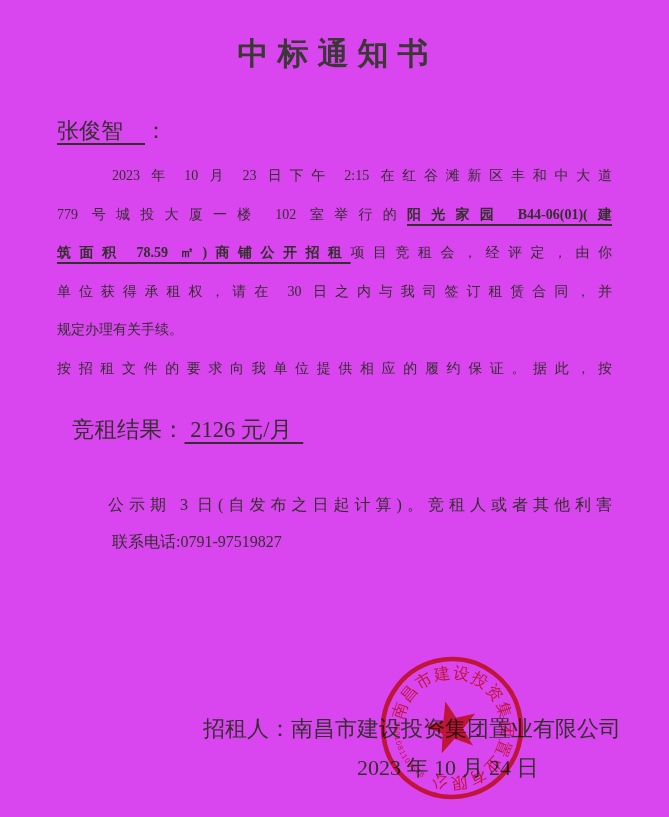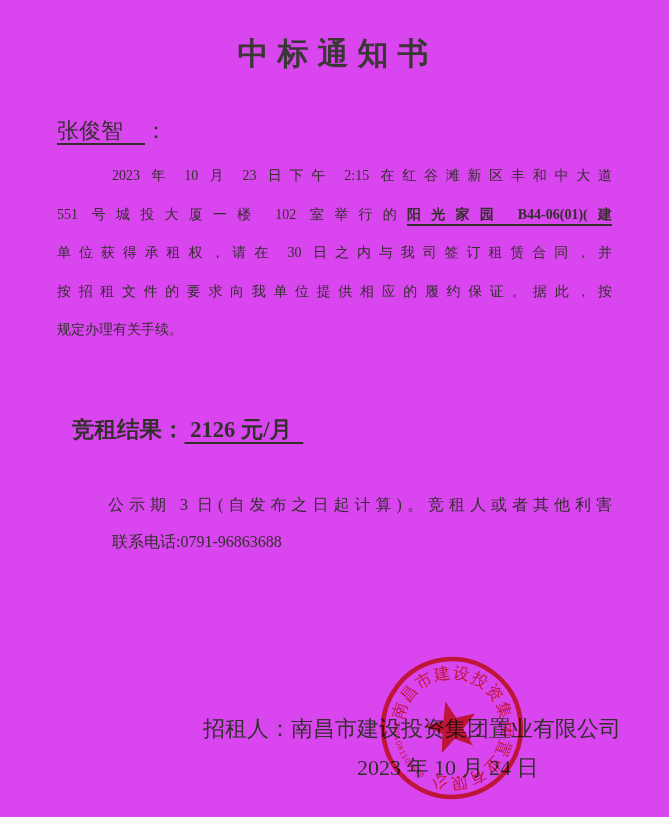--- a/index.html
+++ b/index.html
@@ -16,51 +16,52 @@
   .recipient { position:absolute; left:57px; top:116px; font-size:22px; line-height:30px; }
   .para1 { position:absolute; left:57px; top:157px; width:555px; font-size:14px; line-height:38.5px; }
   .para2 { position:absolute; left:73px; top:486px; width:539px; font-size:16px; line-height:37px; }
   .line { white-space:normal; }
   .line.fill { text-align:justify; text-align-last:justify; }
   .line.indent  { text-indent:55px; }
   .line.indent2 { text-indent:35px; }
   .line.indent3 { text-indent:39px; }
   .b { font-weight:bold; }
   .u { text-decoration:underline; text-underline-offset:5px; text-decoration-thickness:1.5px; }
-  .result { position:absolute; left:72px; top:414px; font-size:22.5px; font-weight:bold; }
+  .result { position:absolute; left:72px; top:414px; font-size:22.5px; font-weight:normal; }
   .lessor { position:absolute; left:203px; top:714px; font-size:22px; }
   .date { position:absolute; left:357px; top:753px; font-size:22px; }
   .seal {
     position:absolute; left:376px; top:652px; width:152px; height:152px;
     mix-blend-mode:multiply; opacity:0.92; pointer-events:none;
   }
   .seal text { font-family:"Liberation Sans","DejaVu Sans",sans-serif; }
 </style>
 </head>
 <body>
 
 <div class="page">
 
   <div class="title">中标通知书</div>
 
   <div class="recipient"><span class="u">张俊智　</span><span>：</span></div>
 
   <div class="para1">
       <div class="line indent fill"><span class="">2023 年 10 月 23 日下午 2:15 在红谷滩新区丰和中大道</span></div>
-      <div class="line fill"><span class="">551 号城投大厦一楼 102 室举行的</span><span class="b u">阳光家园 B44-06(01)(建</span></div>
+      <div class="line fill"><span class="">779 号城投大厦一楼 102 室举行的</span><span class="b u">阳光家园 B44-06(01)(建</span></div>
+      <div class="line fill"><span class="b u">筑面积 78.59 ㎡)商铺公开招租</span><span class="">项目竞租会，经评定，由你</span></div>
       <div class="line fill"><span class="">单位获得承租权，请在 30 日之内与我司签订租赁合同，并</span></div>
+      <div class="line"><span class="">规定办理有关手续。</span></div>
       <div class="line fill"><span class="">按招租文件的要求向我单位提供相应的履约保证。据此，按</span></div>
-      <div class="line"><span class="">规定办理有关手续。</span></div>
     </div>
 
   <div class="result"><span>竞租结果：</span><span class="u">&nbsp;2126 元/月&nbsp;&nbsp;</span></div>
 
   <div class="para2">
       <div class="line indent2 fill"><span class="">公示期 3 日(自发布之日起计算)。竞租人或者其他利害</span></div>
-      <div class="line indent3"><span class="">联系电话:0791-96863688</span></div>
+      <div class="line indent3"><span class="">联系电话:0791-97519827</span></div>
     </div>
 
   <div class="lessor"><span>招租人：</span><span>南昌市建设投资集团置业有限公司</span></div>
 
   <div class="date">2023 年 10 月 24 日</div>
 
   <svg class="seal" viewBox="0 0 150 150">
     <g transform="rotate(-8 75 75)" fill="#dd3a2b" stroke="none">
 
       <circle cx="75" cy="75" r="68" fill="none" stroke="#dd3a2b" stroke-width="4.5"></circle>

